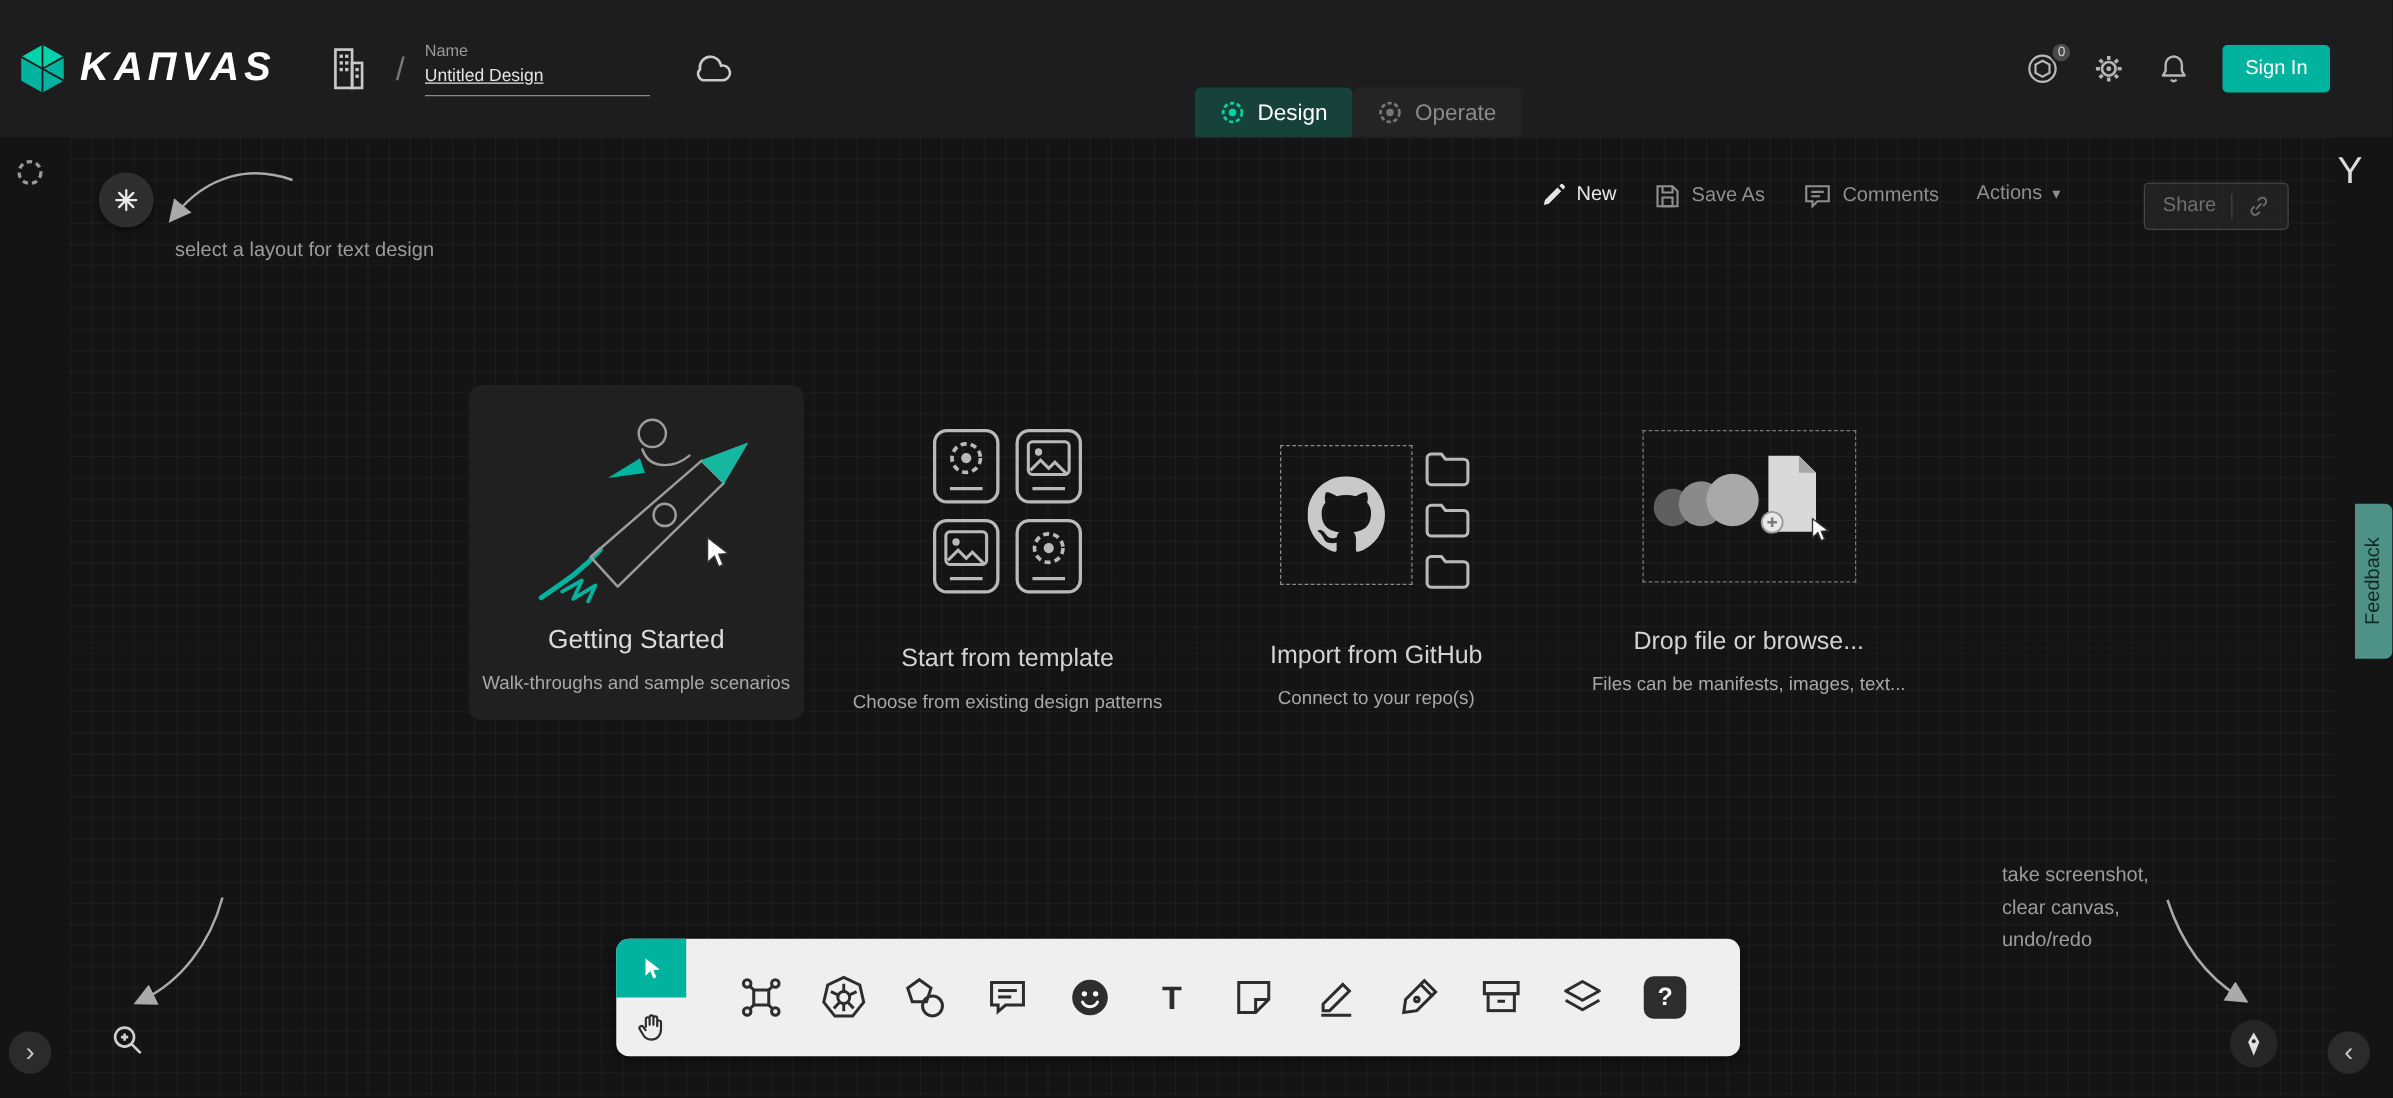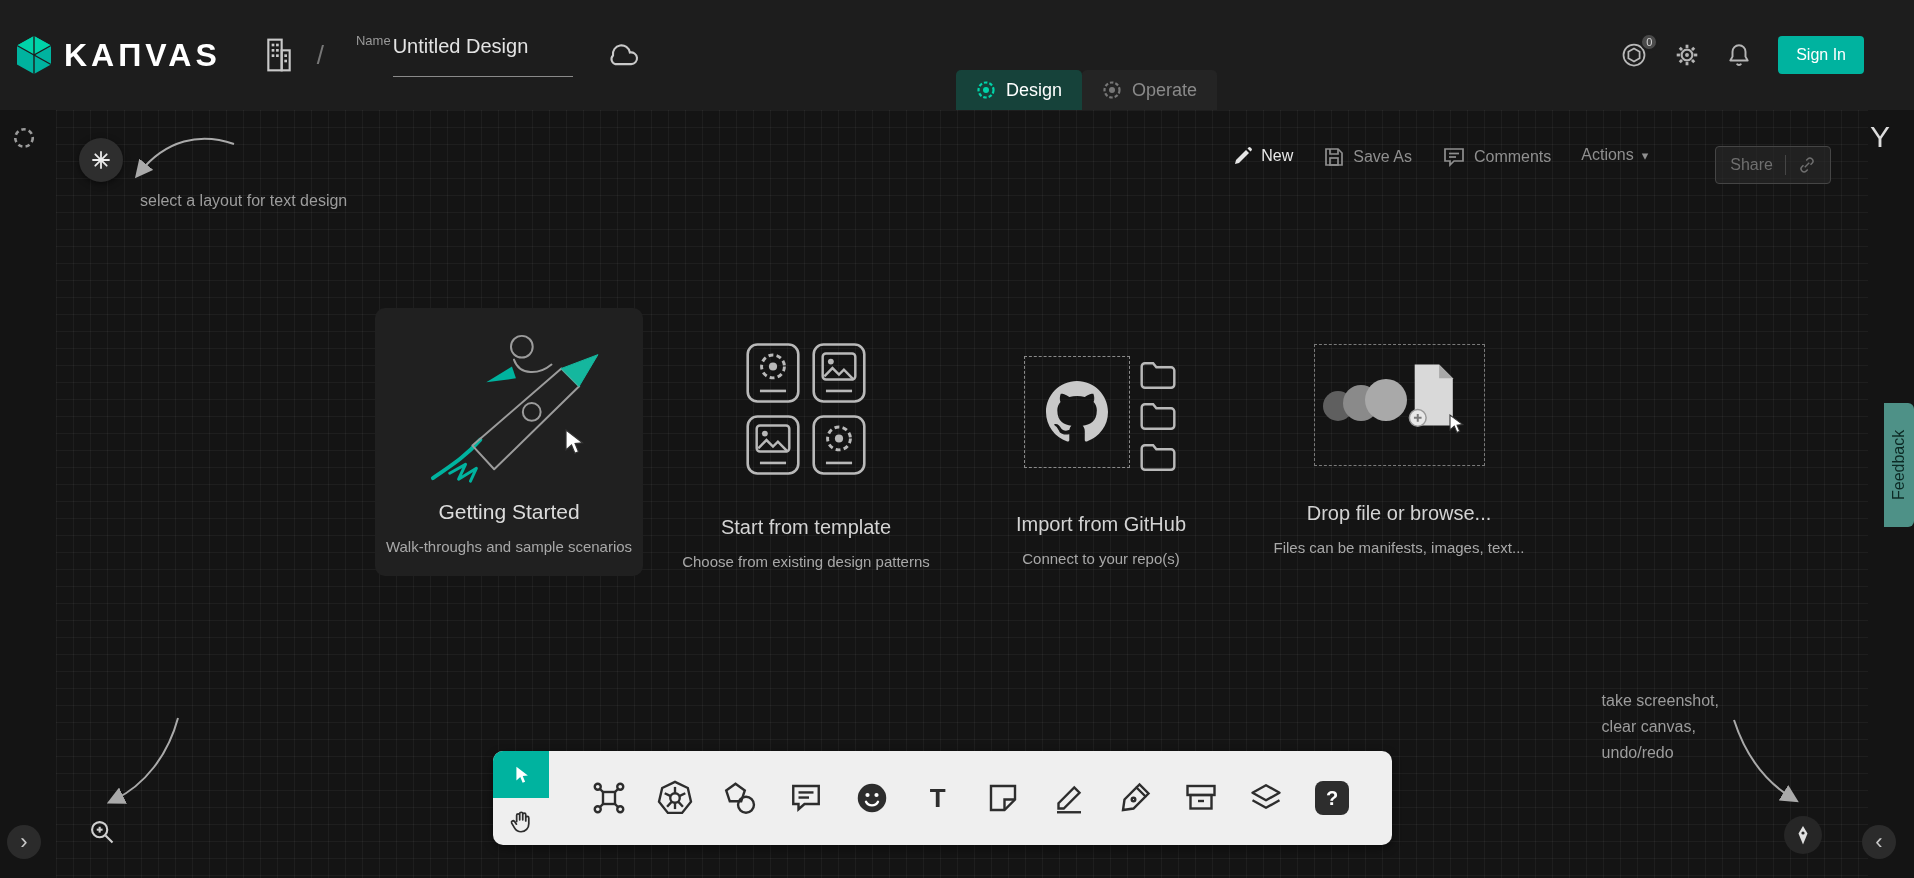--- a/index.html
+++ b/index.html
@@ -6,30 +6,31 @@
   html,body { width:1914px; height:878px; overflow:hidden; }
   body {
     font-family: "Liberation Sans", "DejaVu Sans", sans-serif;
     background:#151515; color:#ddd; position:relative;
   }
   
   .topbar {
     position:absolute; top:0; left:0; width:1914px; height:110px;
     background:#1d1d1d; display:flex; align-items:center; padding-left:14px;
   }
-  .brand { display:flex; align-items:center; gap:10px; cursor:pointer; }
+  .brand { display:flex; gap:10px; cursor:pointer;font-style:italic; }
   .brand-text { font-size:32px; font-weight:bold; color:#fff; letter-spacing:4px; }
   .org-icon { margin-left:42px; display:flex; align-items:center; }
   .slash { font-size:26px; color:#777; margin:0 16px 0 22px; }
-  .name-field { display:flex; flex-direction:row; gap:2px;margin-left:16px; }
+  .name-field { display:flex; flex-direction:column; gap:2px; }
   .name-field label { font-size:13px; color:#9a9a9a; }
   .name-field input {
     background:transparent; border:none; border-bottom:1px solid #8a8a8a;
-    color:#e3e3e3; font-size:20px; width:180px; padding:2px 0 18px 0; outline:none;
+    color:#e3e3e3; font-size:14px; width:180px; padding:2px 0 8px 0; outline:none;
     font-family:"Liberation Sans", sans-serif;
+    text-decoration:underline;
   }
   .cloud-wrap { margin-left:34px; display:flex; align-items:center; }
   .tabs { position:absolute; left:956px; bottom:0; display:flex; }
   .tab {
     height:40px; padding:0 20px; display:flex; align-items:center; gap:10px;
     border-radius:5px 5px 0 0; font-size:18px; cursor:pointer;
   }
   .tab.active { background:#16423a; color:#fff; }
   .tab.inactive { background:#242424; color:#8a8a8a; }
   .top-right { position:absolute; right:0; top:0; height:110px; display:flex; align-items:center; gap:26px; padding-right:50px; }

